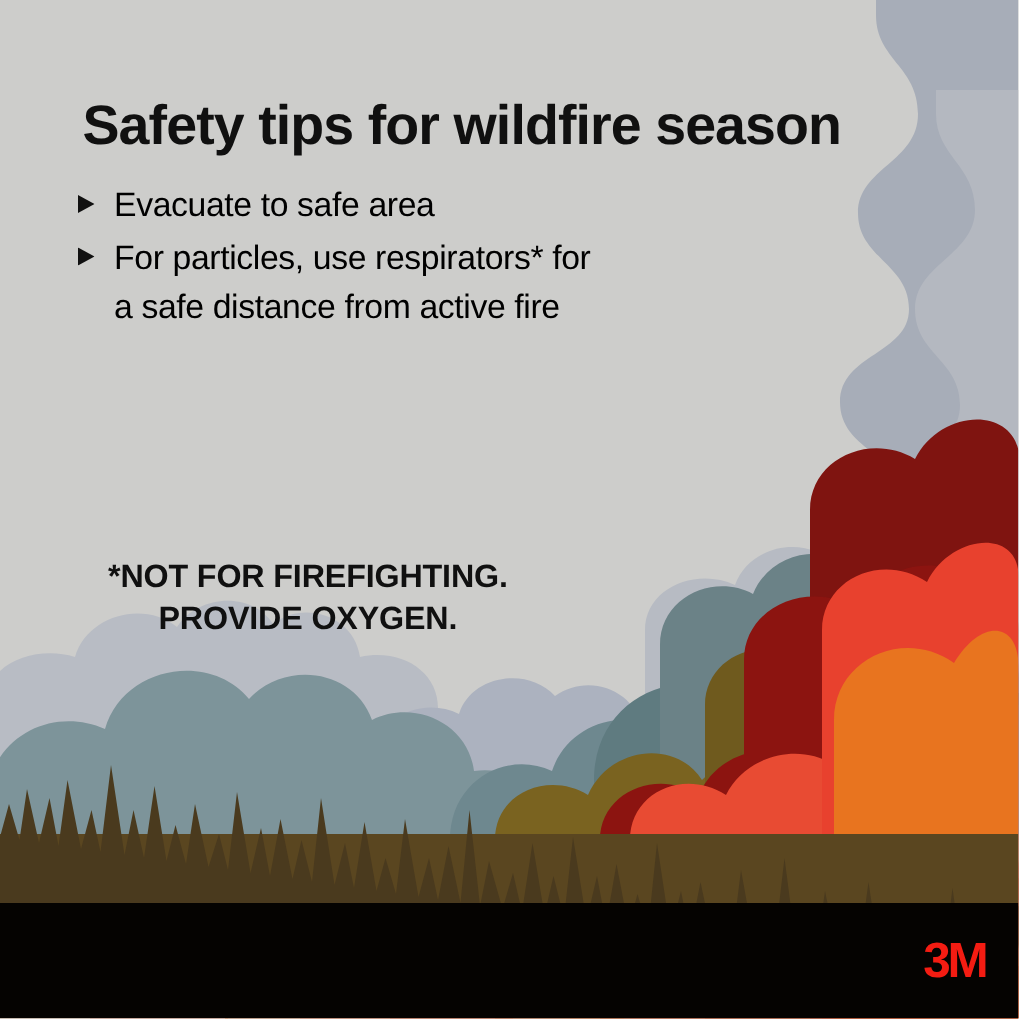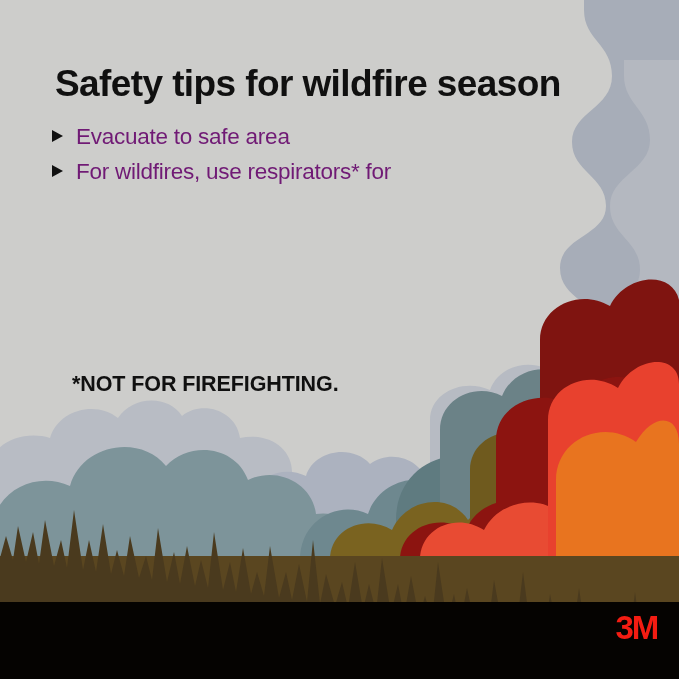--- a/index.html
+++ b/index.html
@@ -57,42 +57,42 @@
     padding-top: 10px;
     color: #101010;
   }
   .bullet-mark svg { display: block; }
   .bullet-lines {
     flex: 1 1 auto;
   }
   .bullet-line {
     font-size: 22.5px;
     line-height: 33px;
-    color: #701a75;
+    color: #000000;
     letter-spacing: -0.25px;
     white-space: nowrap;
   }
   .disclaimer {
     position: absolute;
     left: 72px;
     top: 370px;
   }
   .disc-line {
     font-size: 21.5px;
     line-height: 28px;
     font-weight: bold;
     color: #101010;
     letter-spacing: -0.1px;
     white-space: nowrap;
     text-align: center;
   }
   .logo {
     position: absolute;
     right: 22px;
-    bottom: 32px;
+    bottom: 20px;
     font-size: 33px;
     font-weight: bold;
     color: #f41c12;
     letter-spacing: -2.2px;
     font-family: "Liberation Sans", sans-serif;
   }
 </style>
 </head>
 <body>
 
@@ -340,27 +340,29 @@
       </div>
 
 
       <div class="bullet-row">
         <span class="bullet-mark">
           <svg width="11" height="12" viewBox="0 0 11 12">
               <polygon points="0,0 11,6 0,12" fill="#101010"></polygon>
             </svg>
         </span>
         <span class="bullet-lines">
-          <div class="bullet-line">For wildfires, use respirators* for</div>
+          <div class="bullet-line">For particles, use respirators* for</div>
+          <div class="bullet-line">a safe distance from active fire</div>
         </span>
       </div>
 
 
     </div>
 
     <div class="disclaimer">
       <div class="disc-line">*NOT FOR FIREFIGHTING.</div>
+      <div class="disc-line">PROVIDE OXYGEN.</div>
     </div>
 
     <div class="logo">3M</div>
 
   </div>
 </div>
 
 </body></html>

